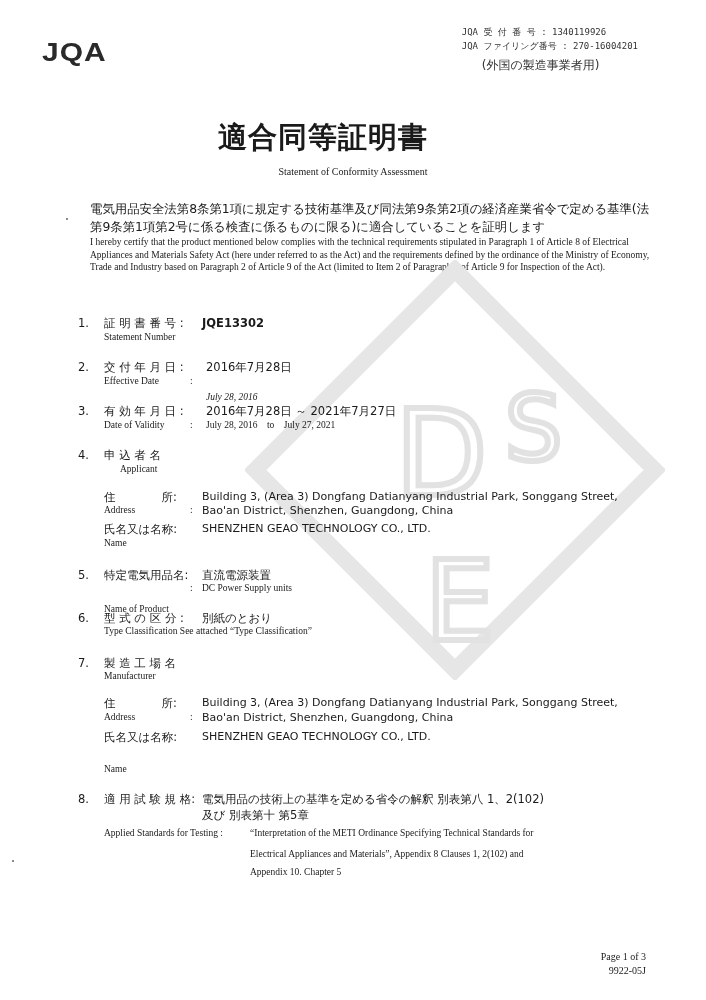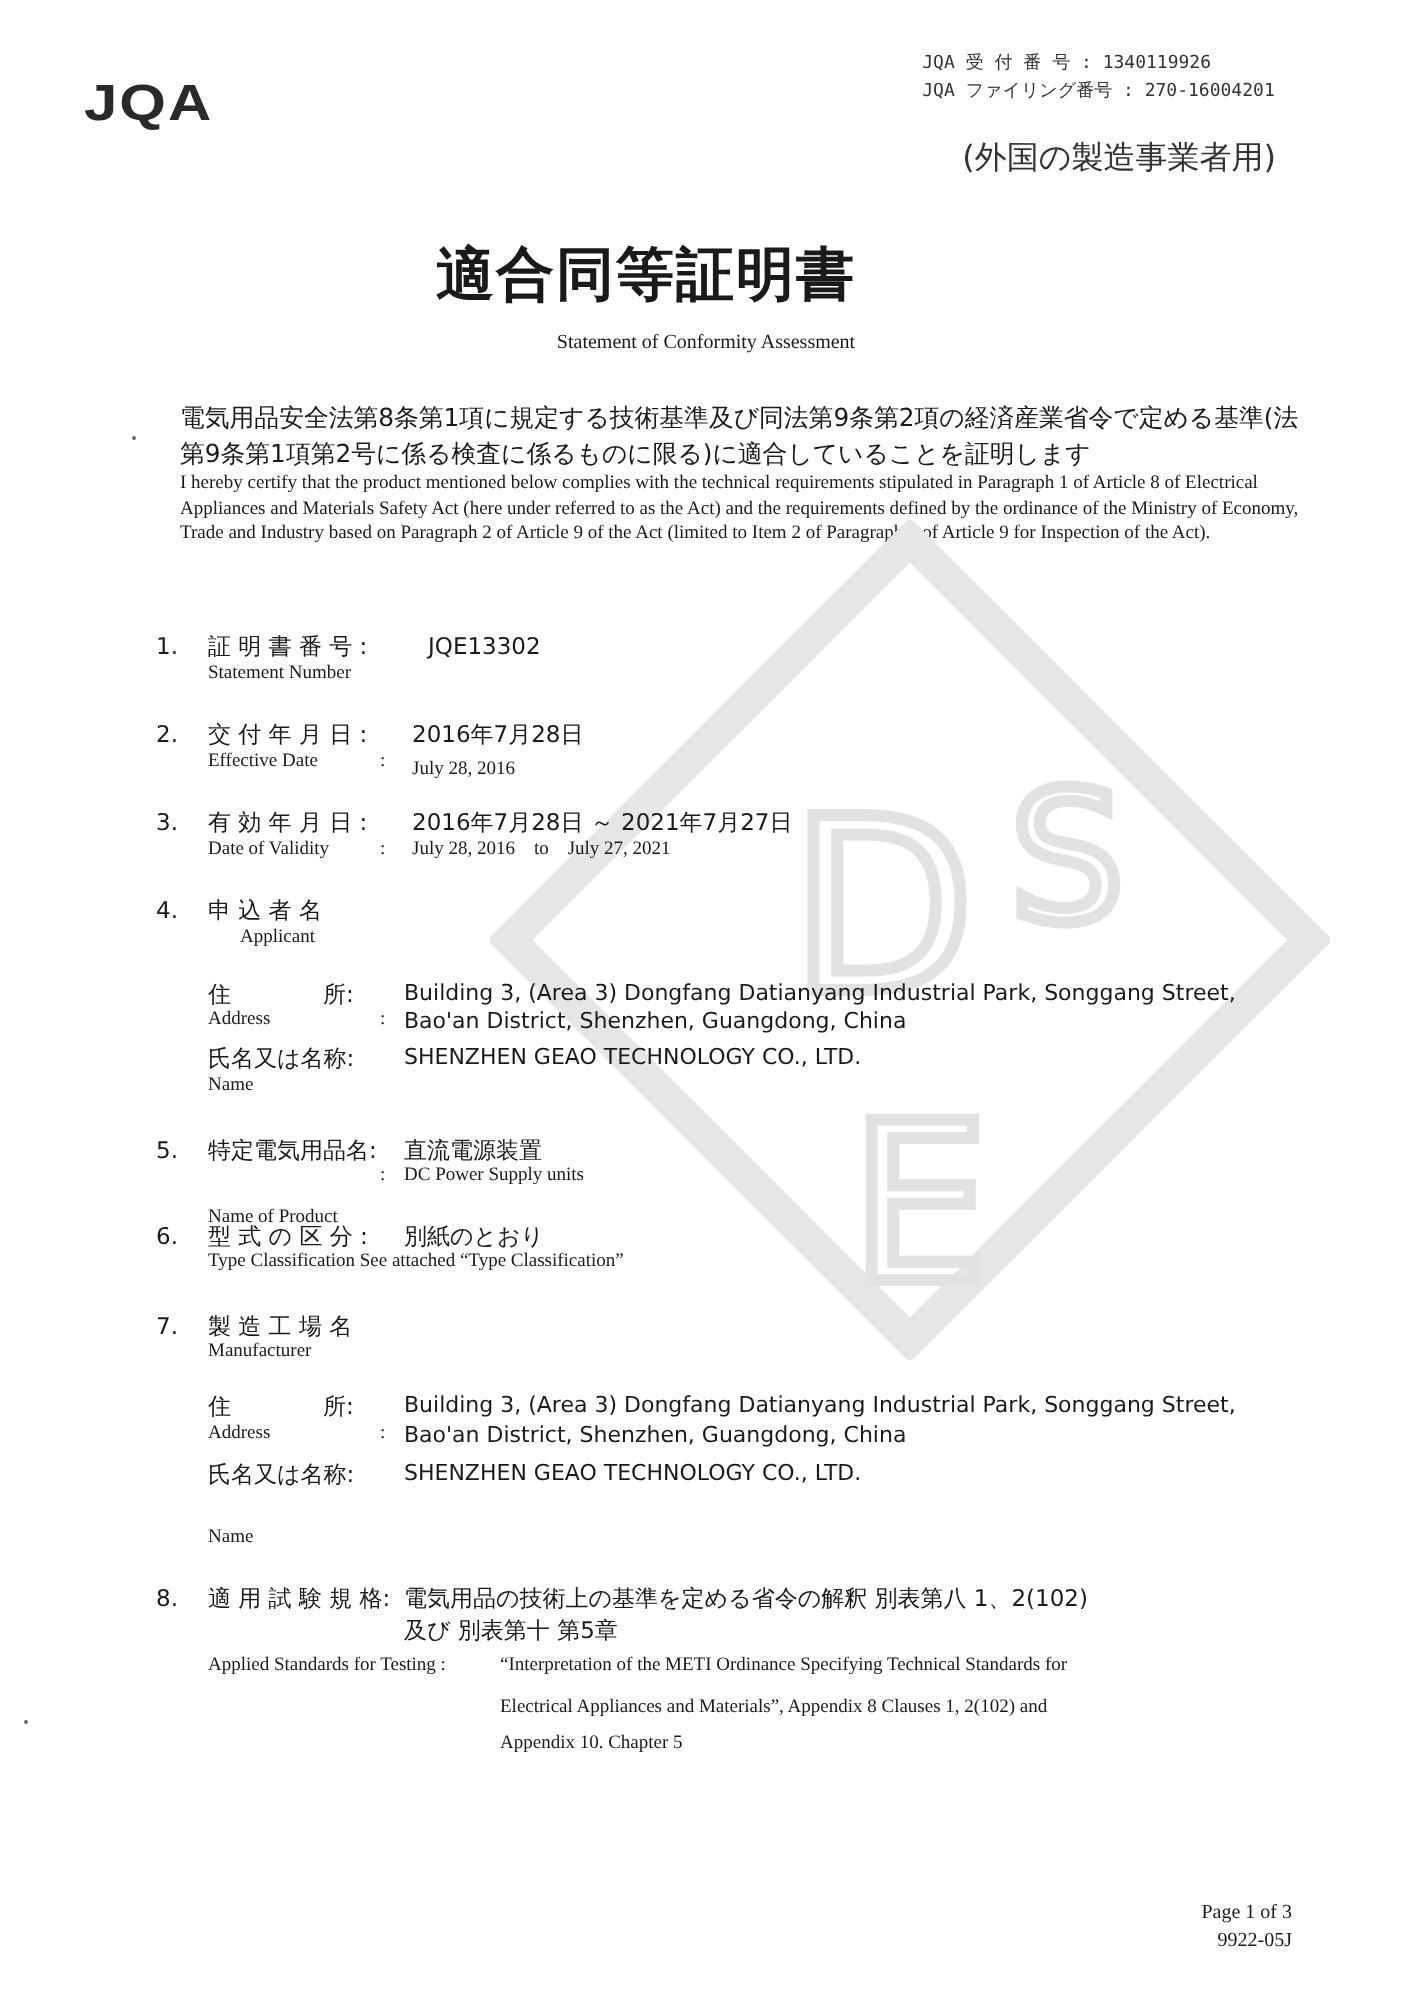--- a/index.html
+++ b/index.html
@@ -4,21 +4,21 @@
 <style>
   html, body { margin: 0; padding: 0; background: #ffffff; }
   body { width: 706px; height: 1000px; position: relative; overflow: hidden;
          font-family: "DejaVu Sans", sans-serif; color: #1a1a1a; }
   .serif { font-family: "Liberation Serif", "DejaVu Serif", serif; }
   .logo { position: absolute; left: 42px; top: 38px; font-family: "Liberation Sans", sans-serif;
           font-weight: 900; font-size: 30px; letter-spacing: 1px; color: #2a2a2a;
           transform: scaleY(0.85); transform-origin: left top; }
   .refs { position: absolute; right: 68px; top: 25px; text-align: left; font-size: 9px; line-height: 14px;
           font-family: "DejaVu Sans Mono", monospace; color: #333; }
-  .refs .usage { font-family: "DejaVu Sans", sans-serif; font-size: 16px; margin-top: 19px; margin-left: 20px; }
+  .refs .usage { font-family: "DejaVu Sans", sans-serif; font-size: 12px; margin-top: 5px; margin-left: 20px; }
   .title { position: absolute; left: 0; width: 646px; top: 118px; text-align: center; font-size: 29px;
            font-weight: bold; letter-spacing: 1px; }
   .subtitle { position: absolute; left: 0; width: 706px; top: 166px; text-align: center; font-size: 10px; }
   .intro-jp { position: absolute; left: 90px; top: 200px; width: 560px; font-size: 12.4px; line-height: 18px; }
   .intro-en { position: absolute; left: 90px; top: 236px; width: 560px; font-size: 9.5px; line-height: 12.5px; }
   .watermark { position: absolute; left: 245px; top: 260px; width: 420px; height: 420px; pointer-events: none; }
   .item { position: absolute; left: 78px; font-size: 11.5px; }
   .num { position: absolute; left: 0; width: 18px; }
   .lbl { position: absolute; left: 26px; white-space: nowrap; }
   .val { position: absolute; white-space: nowrap; }
@@ -46,31 +46,31 @@
 <svg class="watermark" viewBox="0 0 420 420">
   <polygon points="210,10 410,210 210,410 10,210" fill="none" stroke="#e6e6e6" stroke-width="16"></polygon>
   <text x="150" y="235" font-family="DejaVu Sans, sans-serif" font-size="120" fill="none" stroke="#e2e2e2" stroke-width="6">D</text>
   <text x="260" y="200" font-family="DejaVu Sans, sans-serif" font-size="90" fill="none" stroke="#e2e2e2" stroke-width="6">S</text>
   <text x="180" y="380" font-family="DejaVu Sans, sans-serif" font-size="110" fill="none" stroke="#e2e2e2" stroke-width="6">E</text>
 </svg>
 
 <div class="item" style="top:316px;">
   <span class="num">1.</span>
   <span class="lbl">証 明 書 番 号 :</span>
-  <span class="val" style="left:136px;">JQE13302</span>
+  <span class="val" style="left:124px;font-weight:bold;">JQE13302</span>
   <span class="en serif" style="left:26px; top:16px;">Statement Number</span>
 </div>
 
 <div class="item" style="top:360px;">
   <span class="num">2.</span>
   <span class="lbl">交 付 年 月 日 :</span>
   <span class="val" style="left:128px;">2016年7月28日</span>
   <span class="en serif" style="left:26px; top:16px;">Effective Date</span>
   <span class="en serif" style="left:112px; top:16px;">:</span>
-  <span class="en serif" style="left:128px; top:20px;">July 28, 2016</span>
+  <span class="en serif" style="left:128px; top:32px;font-style:italic;">July 28, 2016</span>
 </div>
 
 <div class="item" style="top:404px;">
   <span class="num">3.</span>
   <span class="lbl">有 効 年 月 日 :</span>
   <span class="val" style="left:128px;">2016年7月28日 ～ 2021年7月27日</span>
   <span class="en serif" style="left:26px; top:16px;">Date of Validity</span>
   <span class="en serif" style="left:112px; top:16px;">:</span>
   <span class="en serif" style="left:128px; top:16px; white-space:pre;">July 28, 2016    to    July 27, 2021</span>
 </div>

